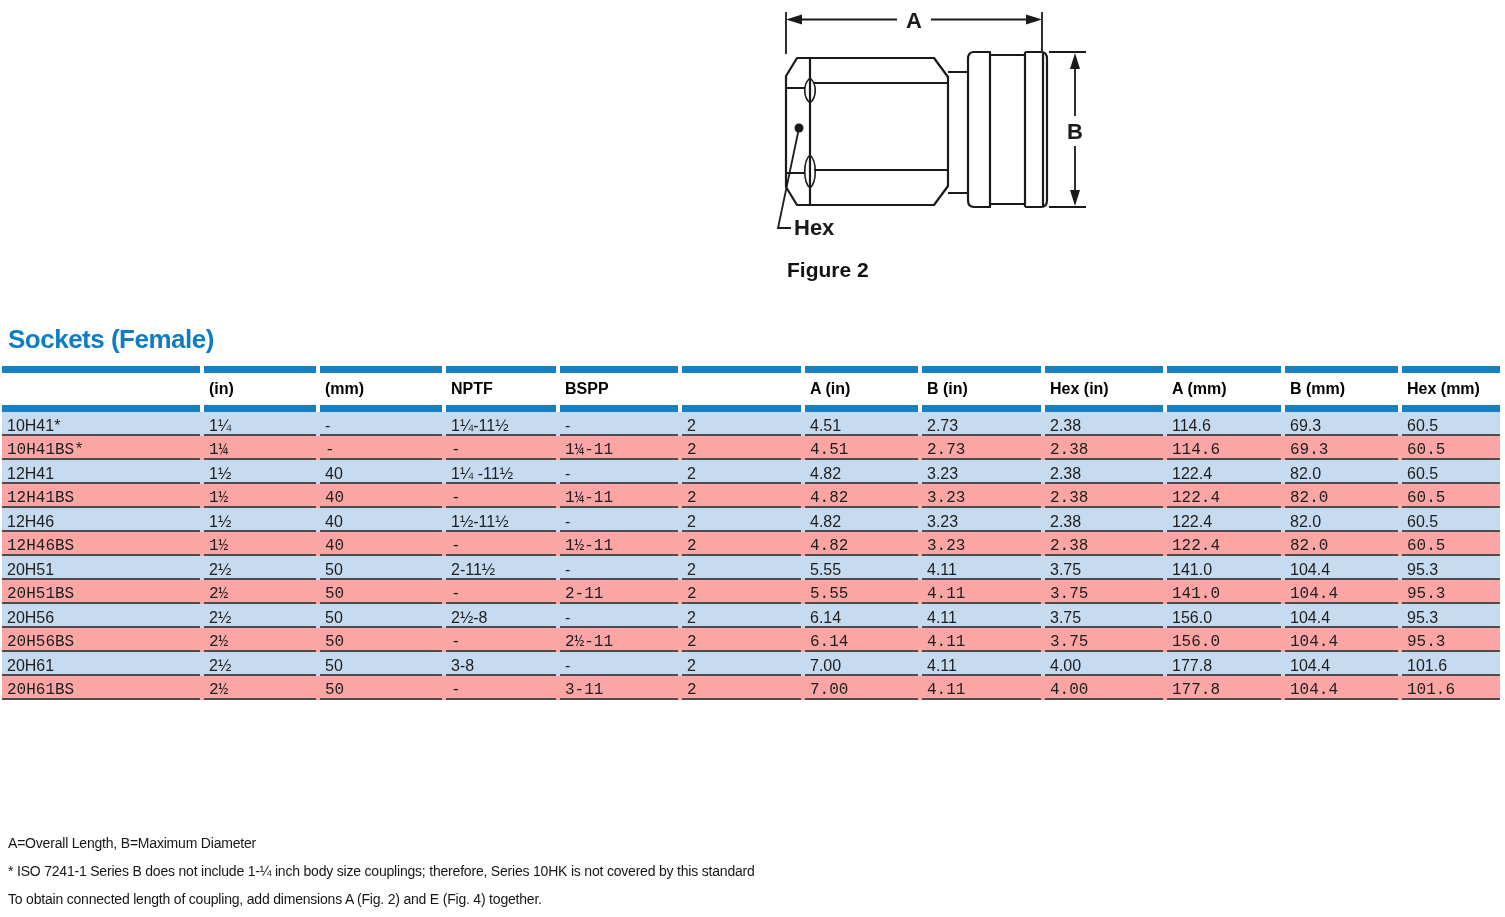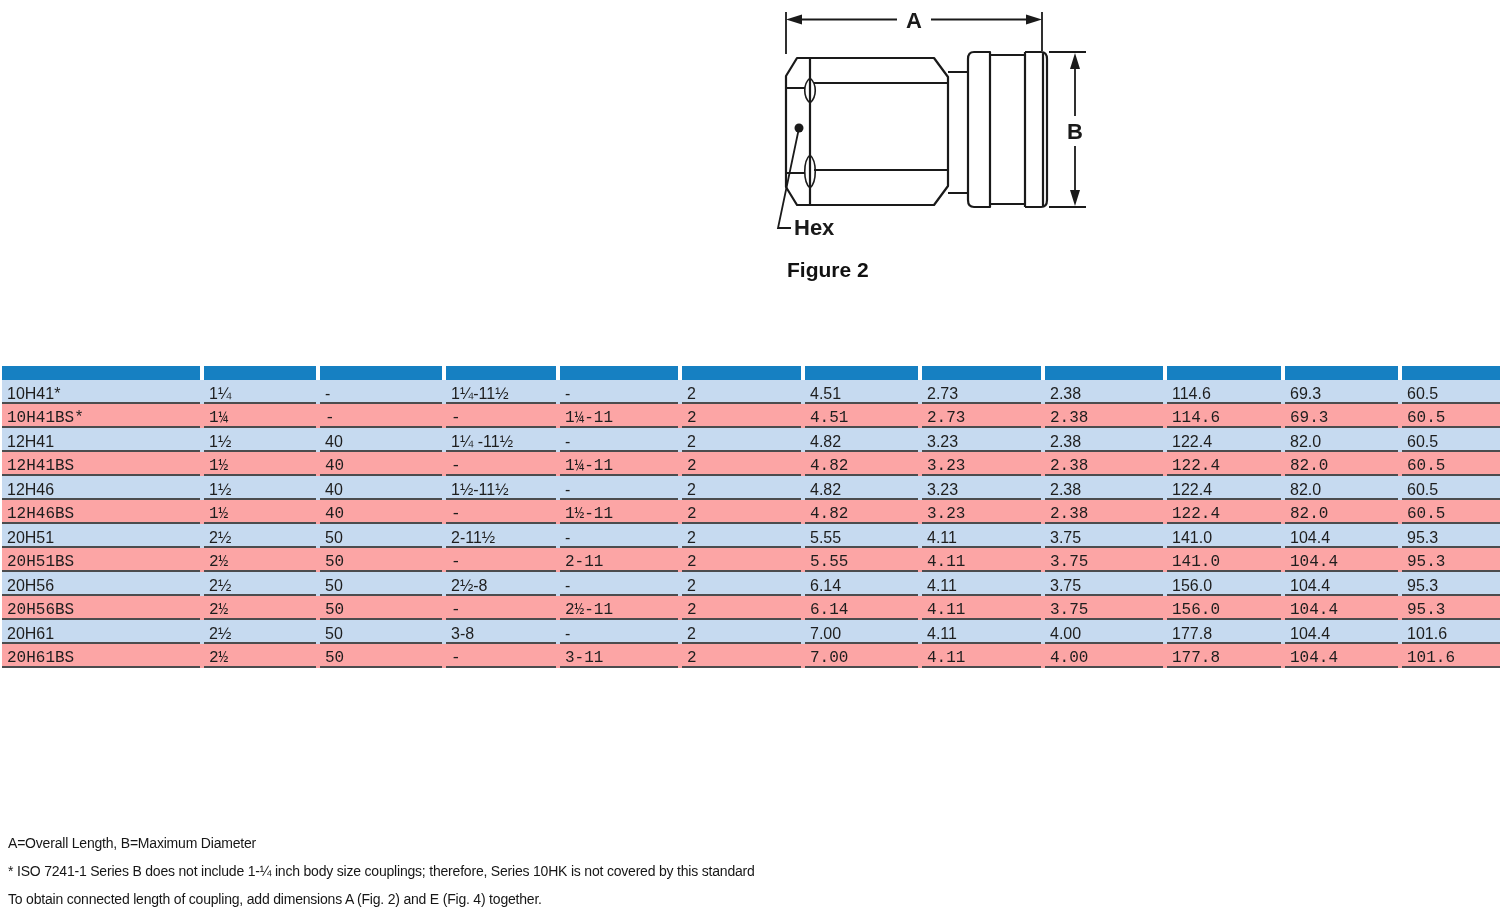--- a/index.html
+++ b/index.html
@@ -110,39 +110,54 @@
     </g>
     <text x="1075" y="139" text-anchor="middle" font-size="22" font-weight="bold" fill="#1a1a1a">B</text>
 
     <circle cx="799" cy="128" r="4.5" fill="#1a1a1a"></circle>
     <polyline points="799,128 778,228 791,228" fill="none" stroke="#1a1a1a" stroke-width="1.8"></polyline>
     <text x="794" y="235" font-size="22" font-weight="bold" fill="#1a1a1a">Hex</text>
 
     <text x="787" y="277" font-size="21" font-weight="bold" fill="#111111">Figure 2</text>
   </svg>
 
+  <div id="section-title">Sockets (Female)</div>
 
   <div id="table">
 
 
     <div class="bar tgrid">
         <div class="bar-seg"></div>
         <div class="bar-seg"></div>
         <div class="bar-seg"></div>
         <div class="bar-seg"></div>
         <div class="bar-seg"></div>
         <div class="bar-seg"></div>
         <div class="bar-seg"></div>
         <div class="bar-seg"></div>
         <div class="bar-seg"></div>
         <div class="bar-seg"></div>
         <div class="bar-seg"></div>
         <div class="bar-seg"></div>
       </div>
 
+    <div id="subheader" class="tgrid">
+        <div class="scell"></div>
+        <div class="scell">(in)</div>
+        <div class="scell">(mm)</div>
+        <div class="scell">NPTF</div>
+        <div class="scell">BSPP</div>
+        <div class="scell"></div>
+        <div class="scell">A (in)</div>
+        <div class="scell">B (in)</div>
+        <div class="scell">Hex (in)</div>
+        <div class="scell">A (mm)</div>
+        <div class="scell">B (mm)</div>
+        <div class="scell">Hex (mm)</div>
+      </div>
 
     <div class="bar tgrid">
         <div class="bar-seg"></div>
         <div class="bar-seg"></div>
         <div class="bar-seg"></div>
         <div class="bar-seg"></div>
         <div class="bar-seg"></div>
         <div class="bar-seg"></div>
         <div class="bar-seg"></div>
         <div class="bar-seg"></div>

